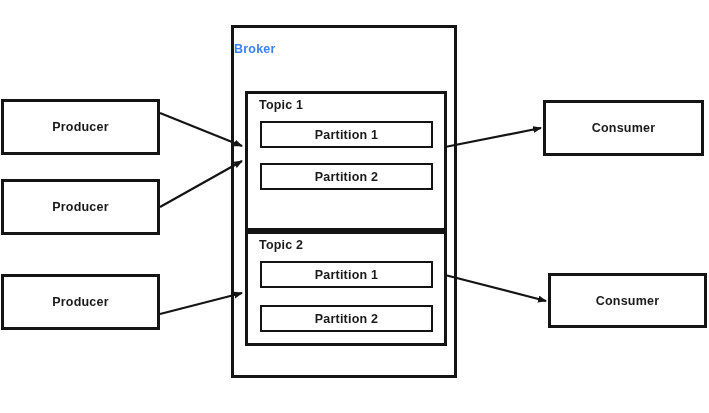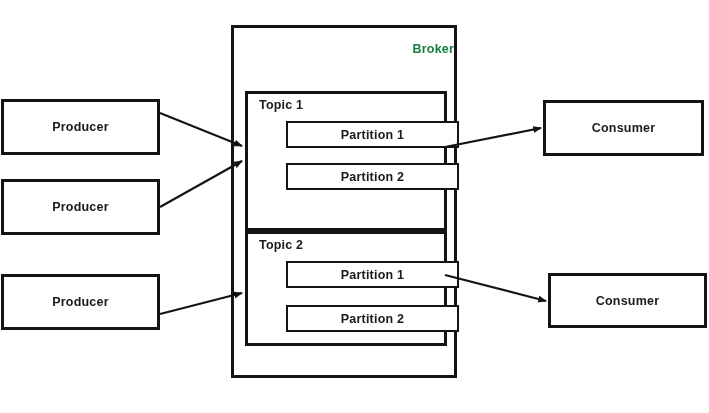--- a/index.html
+++ b/index.html
@@ -32,40 +32,39 @@
     pointer-events: none;
   }
   .broker {
     display: block;
   }
   .broker-title {
     position: absolute;
     top: 14px;
     left: 0;
     width: 100%;
-    text-align: right;
+    text-align: left;
     font-weight: bold;
     font-size: 12.5px;
-    color: #15803d;
+    color: #3b82f6;
   }
   .topic {
     display: block;
   }
   .topic-title {
     position: absolute;
     top: 4px;
     left: 11px;
     font-weight: bold;
     font-size: 12.5px;
     color: #1a1a1a;
   }
   .partition {
     border-width: 2.5px;
     font-size: 12.5px;
-    margin-left: 26px;
   }
   svg.arrows {
     position: absolute;
     top: 0;
     left: 0;
     width: 709px;
     height: 413px;
     pointer-events: none;
   }
 </style>

